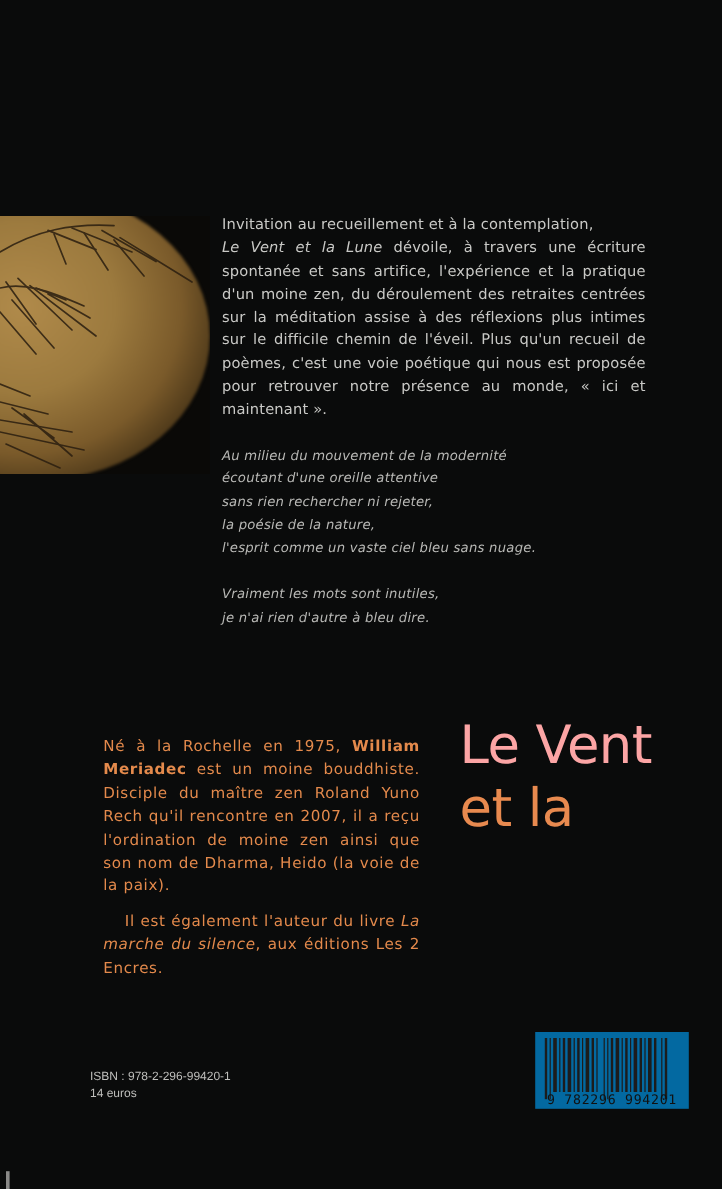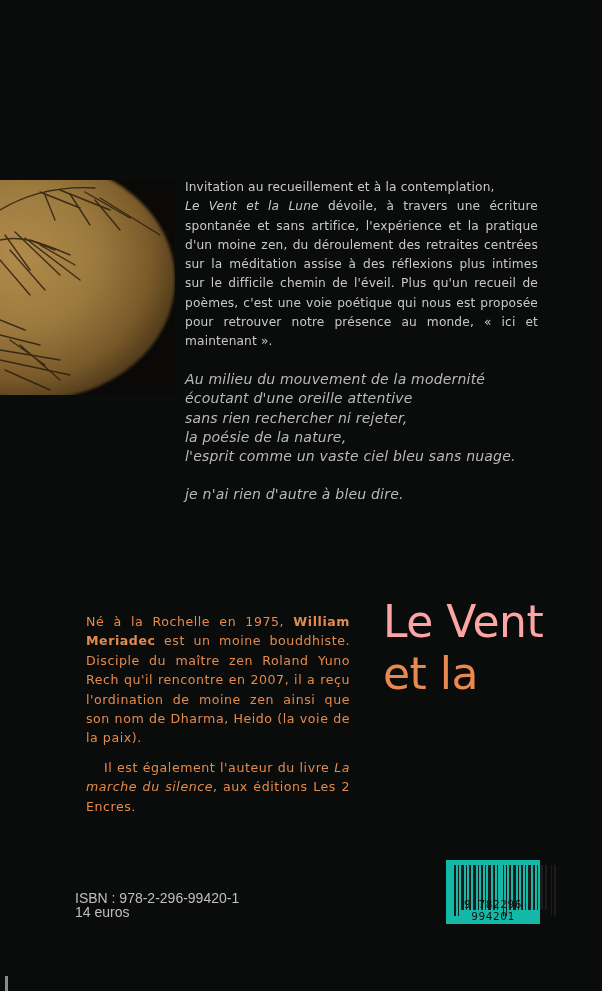--- a/index.html
+++ b/index.html
@@ -28,21 +28,21 @@
     
     .blurb {
       position: absolute; left: 185px; top: 178px; width: 353px;
       color: #c9c9c6; font-size: 12.2px; line-height: 19.3px;
       text-align: justify; letter-spacing: 0.15px;
     }
     .blurb p { margin: 0; }
     .blurb .it { font-style: italic; }
     .poem {
       position: absolute; left: 185px; top: 370px; width: 360px;
-      color: #b9b9b6; font-size: 14px; line-height: 19.3px; font-style: italic;
+      color: #b9b9b6; font-size: 11px; line-height: 19.3px; font-style: italic;
       letter-spacing: 0.2px;
     }
     .poem .line { display: block; white-space: nowrap; }
     .poem .gap { height: 19px; }
 
     
     .bio {
       position: absolute; left: 76px; top: 602px; width: 284px;
       color: #e48a4c; font-size: 12.6px; line-height: 19.4px;
       letter-spacing: 0.55px; text-align: justify;
@@ -57,28 +57,28 @@
       position: absolute; left: 383px; top: 596px;
       font-family: "DejaVu Sans", sans-serif; font-weight: normal;
       font-size: 44px; line-height: 52px; letter-spacing: -0.5px;
     }
     .title .l1 { color: #fca5a5; display: block; }
     .title .l2, .title .l3 { color: #e88a4f; display: block; }
 
     
     .isbn {
       position: absolute; left: 75px; top: 891px;
-      color: #bfbfbc; font-size: 14px; line-height: 14px; font-family: "Liberation Sans", sans-serif;
+      color: #bfbfbc; font-size: 10px; line-height: 14px; font-family: "Liberation Sans", sans-serif;
     }
     .isbn div { white-space: nowrap; }
 
     
     .barcode {
-      position: absolute; left: 446px; top: 860px; width: 94px; height: 64px;
-      background: #14b8a6; box-sizing: border-box; padding: 5px 6px 0 8px; text-decoration: underline;
+      position: absolute; left: 446px; top: 860px; width: 128px; height: 64px;
+      background: #0369a1; box-sizing: border-box; padding: 5px 6px 0 8px; text-decoration: underline;
     }
     .bars { position: relative; height: 45px; width: 104px; }
     .bars span { position: absolute; top: 0; bottom: 0; background: #1c1c1c; }
     .bars span.long { bottom: -6px; }
     .barcode-digits {
       position: absolute; left: 0; right: 0; bottom: 1px;
       font-family: "DejaVu Sans Mono", monospace; font-size: 11px; color: #111;
       letter-spacing: 0.6px; text-align: center; line-height: 12px;
     }
 
@@ -115,20 +115,21 @@
     </p>
   </div>
 
   <div class="poem">
     <span class="line">Au milieu du mouvement de la modernité</span>
     <span class="line">écoutant d'une oreille attentive</span>
     <span class="line">sans rien rechercher ni rejeter,</span>
     <span class="line">la poésie de la nature,</span>
     <span class="line">l'esprit comme un vaste ciel bleu sans nuage.</span>
     <div class="gap"></div>
+    <span class="line">Vraiment les mots sont inutiles,</span>
     <span class="line">je n'ai rien d'autre à bleu dire.</span>
   </div>
 
   <div class="bio">
     <p><span>Né à la Rochelle en 1975, </span><span class="strong">William Meriadec</span><span> est un moine bouddhiste. Disciple du maître zen Roland Yuno Rech qu'il rencontre en 2007, il a reçu l'ordination de moine zen ainsi que son nom de Dharma, Heido (la voie de la paix).</span></p>
     <p class="indent"><span>Il est également l'auteur du livre </span><span class="it">La marche du silence</span><span>, aux éditions Les 2 Encres.</span></p>
   </div>
 
   <div class="title">
     <span class="l1">Le Vent</span>

